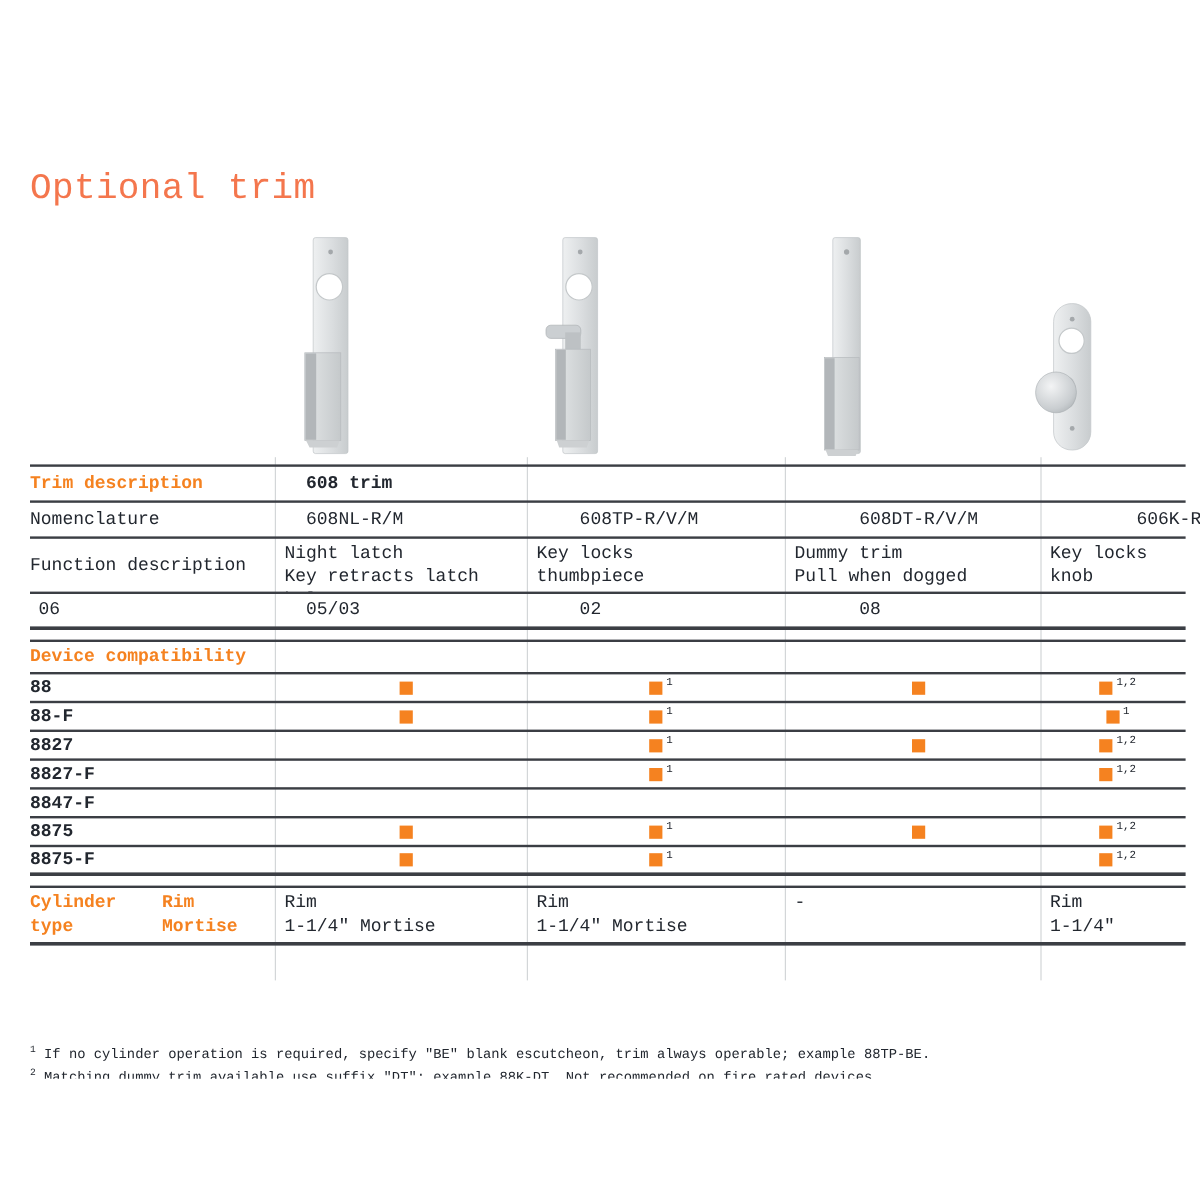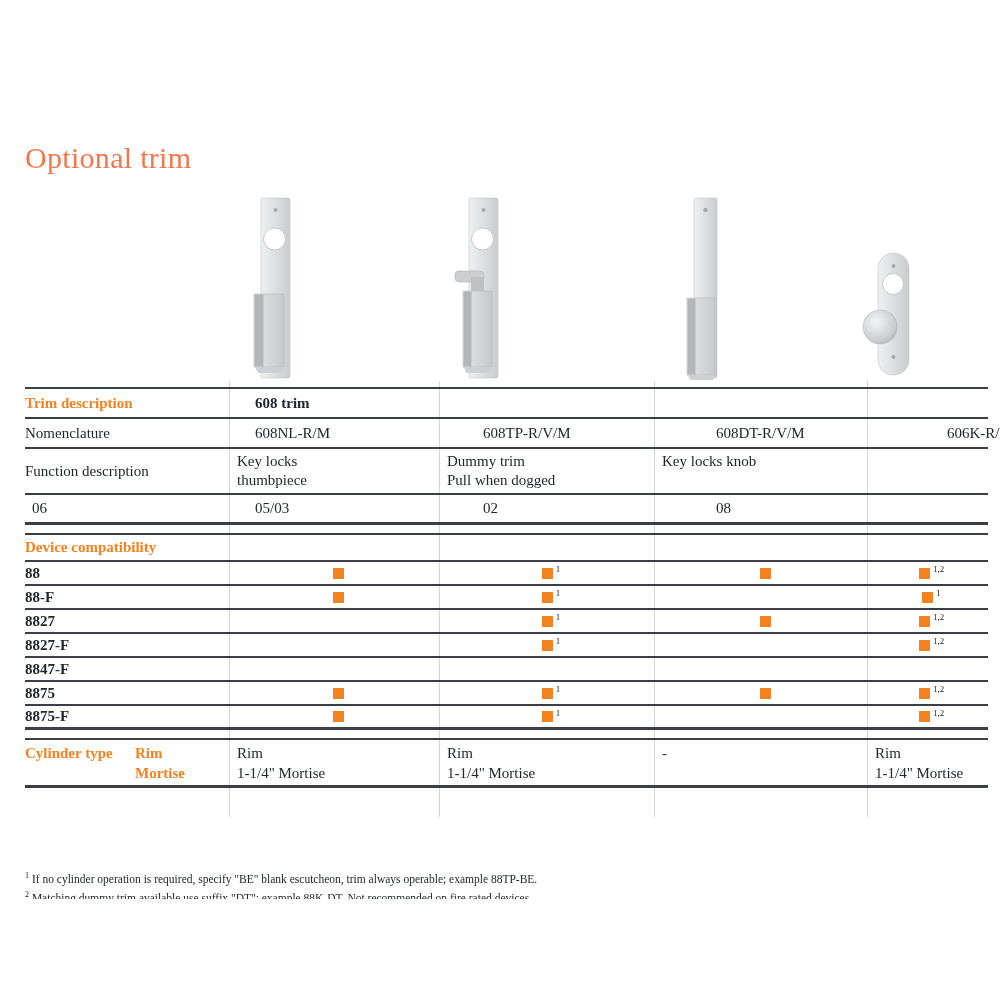--- a/index.html
+++ b/index.html
@@ -1,18 +1,18 @@
 <!DOCTYPE html>
 <html><head>
 <meta charset="utf-8">
 <style>
   html,body{margin:0;padding:0;background:#ffffff;}
   .page{
     position:relative;width:1000px;height:1000px;background:#ffffff;overflow:hidden;
-    font-family:Liberation Serif, serif;
+    font-family:Liberation Mono, monospace;
     border-radius:18px;
     --orange:#f58220;--title-orange:#f4764d;--text:#22272f;--rule:#3b3e44;--vline:#d3d6d8;
   }
   .title{
     position:absolute;left:25px;top:141px;margin:0;
     font-size:30px;font-weight:400;letter-spacing:.3px;color:var(--title-orange);
   }
   .img-box{position:absolute;}
   
   .trim-table{position:absolute;left:25px;top:387px;width:963px;}
@@ -134,20 +134,24 @@
             <div class="cell v">
               <div class="line">608DT-R/V/M</div>
             </div>
             <div class="cell v">
               <div class="line">606K-R/V/M</div>
             </div>
           </div>
           <div class="row h45">
             <div class="cell">Function description</div>
             <div class="cell v top">
+              <div class="line">Night latch</div>
+              <div class="line">Key retracts latch bolt</div>
+            </div>
+            <div class="cell v top">
               <div class="line">Key locks</div>
               <div class="line">thumbpiece</div>
             </div>
             <div class="cell v top">
               <div class="line">Dummy trim</div>
               <div class="line">Pull when dogged</div>
             </div>
             <div class="cell v top">
               <div class="line">Key locks knob</div>
             </div>

